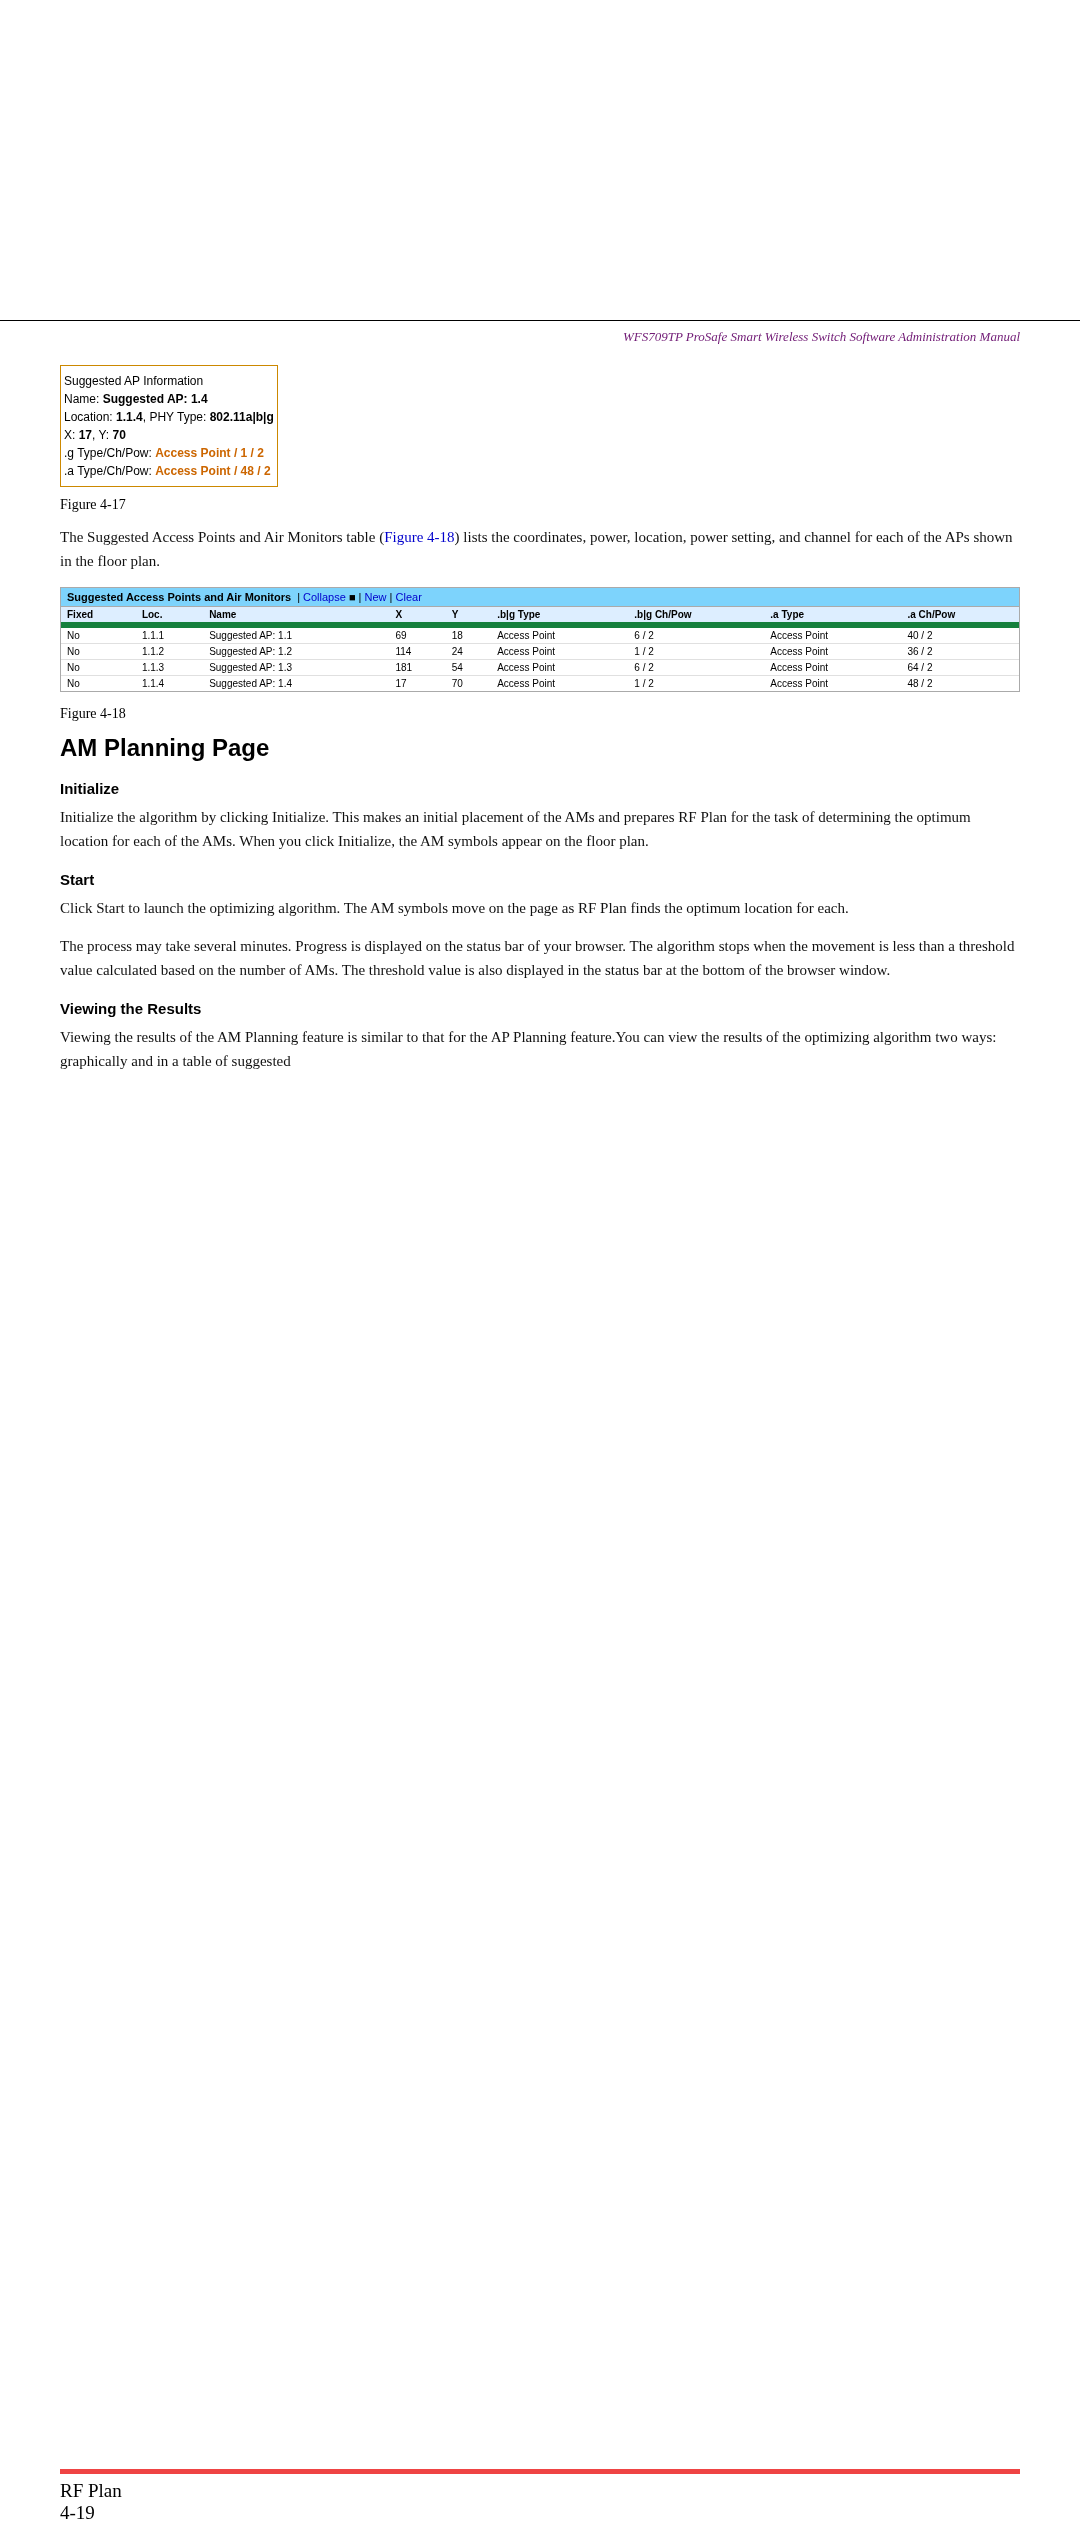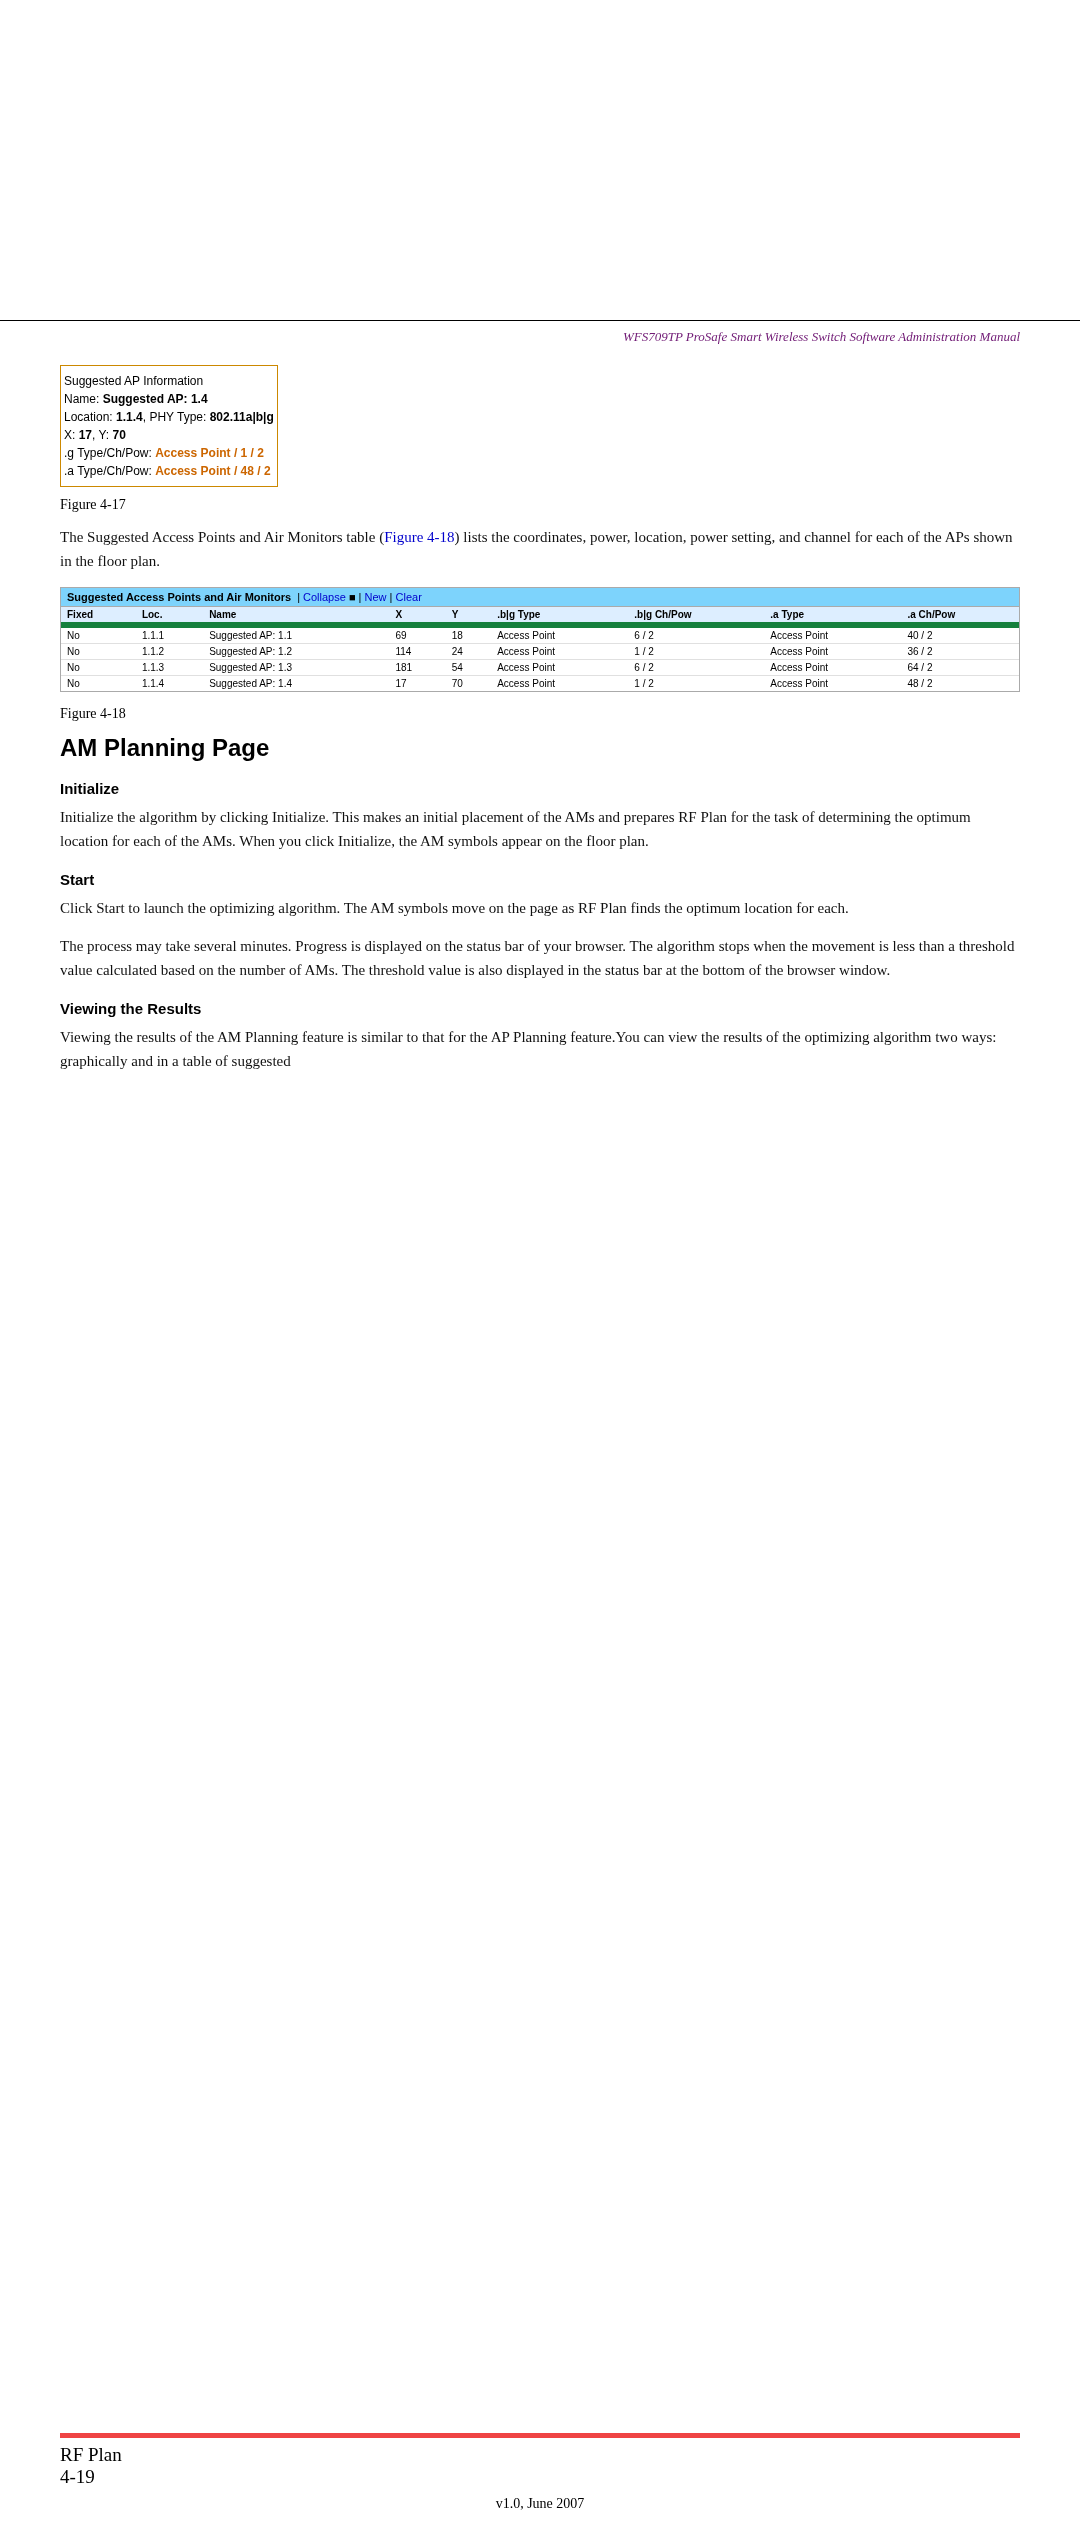--- a/index.html
+++ b/index.html
@@ -312,15 +312,14 @@
     <p class="paragraph">Viewing the results of the AM Planning feature is similar to that for the AP Planning feature.You can view the results of the optimizing algorithm two ways: graphically and in a table of suggested</p>
 
   </div>
 
   <div class="bottom-spacer"></div>
 
   <div class="footer-rule">
     <span>RF Plan</span>
     <span>4-19</span>
   </div>
-  <div class="footer-version">v1.0, June 2007</div>
 
 </div>
 
 </body></html>

